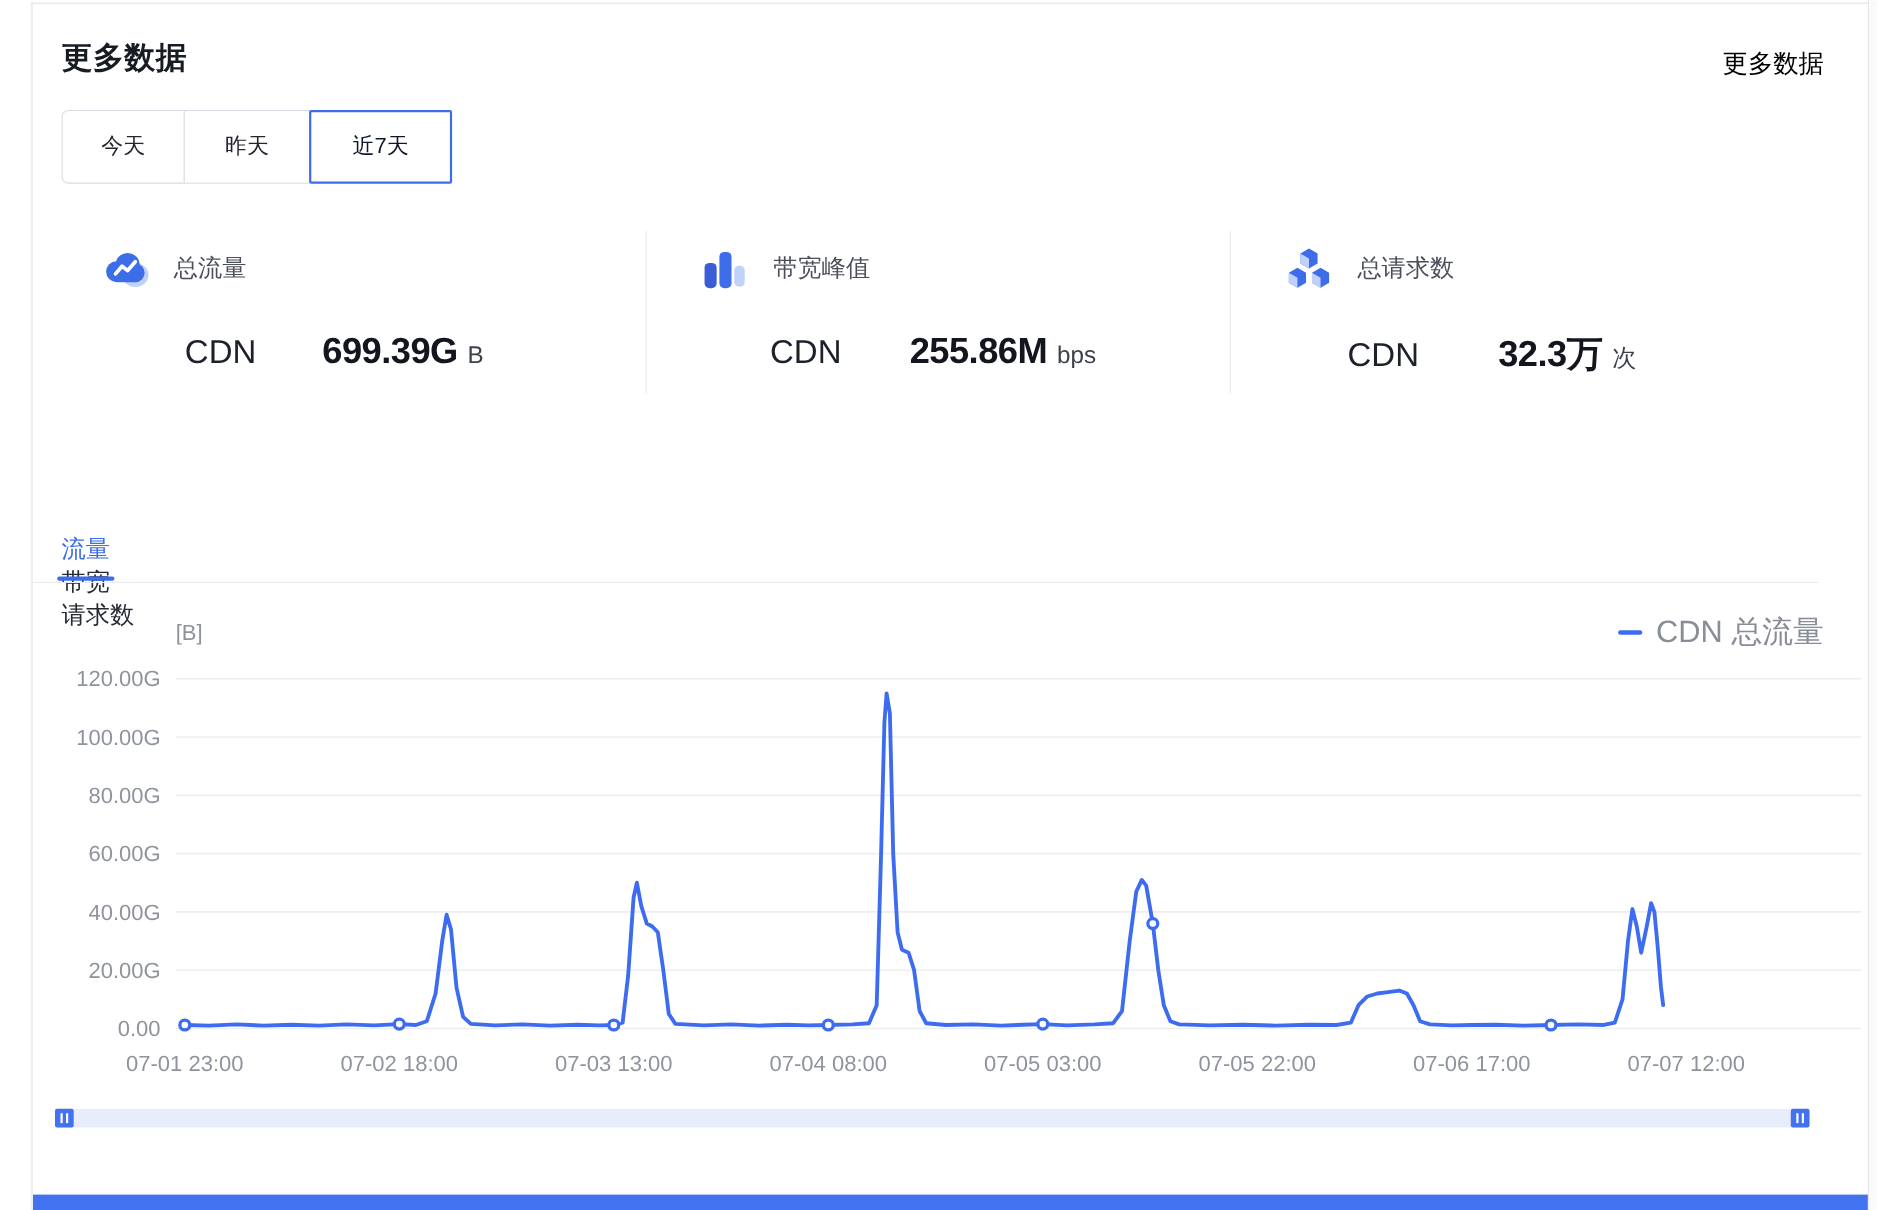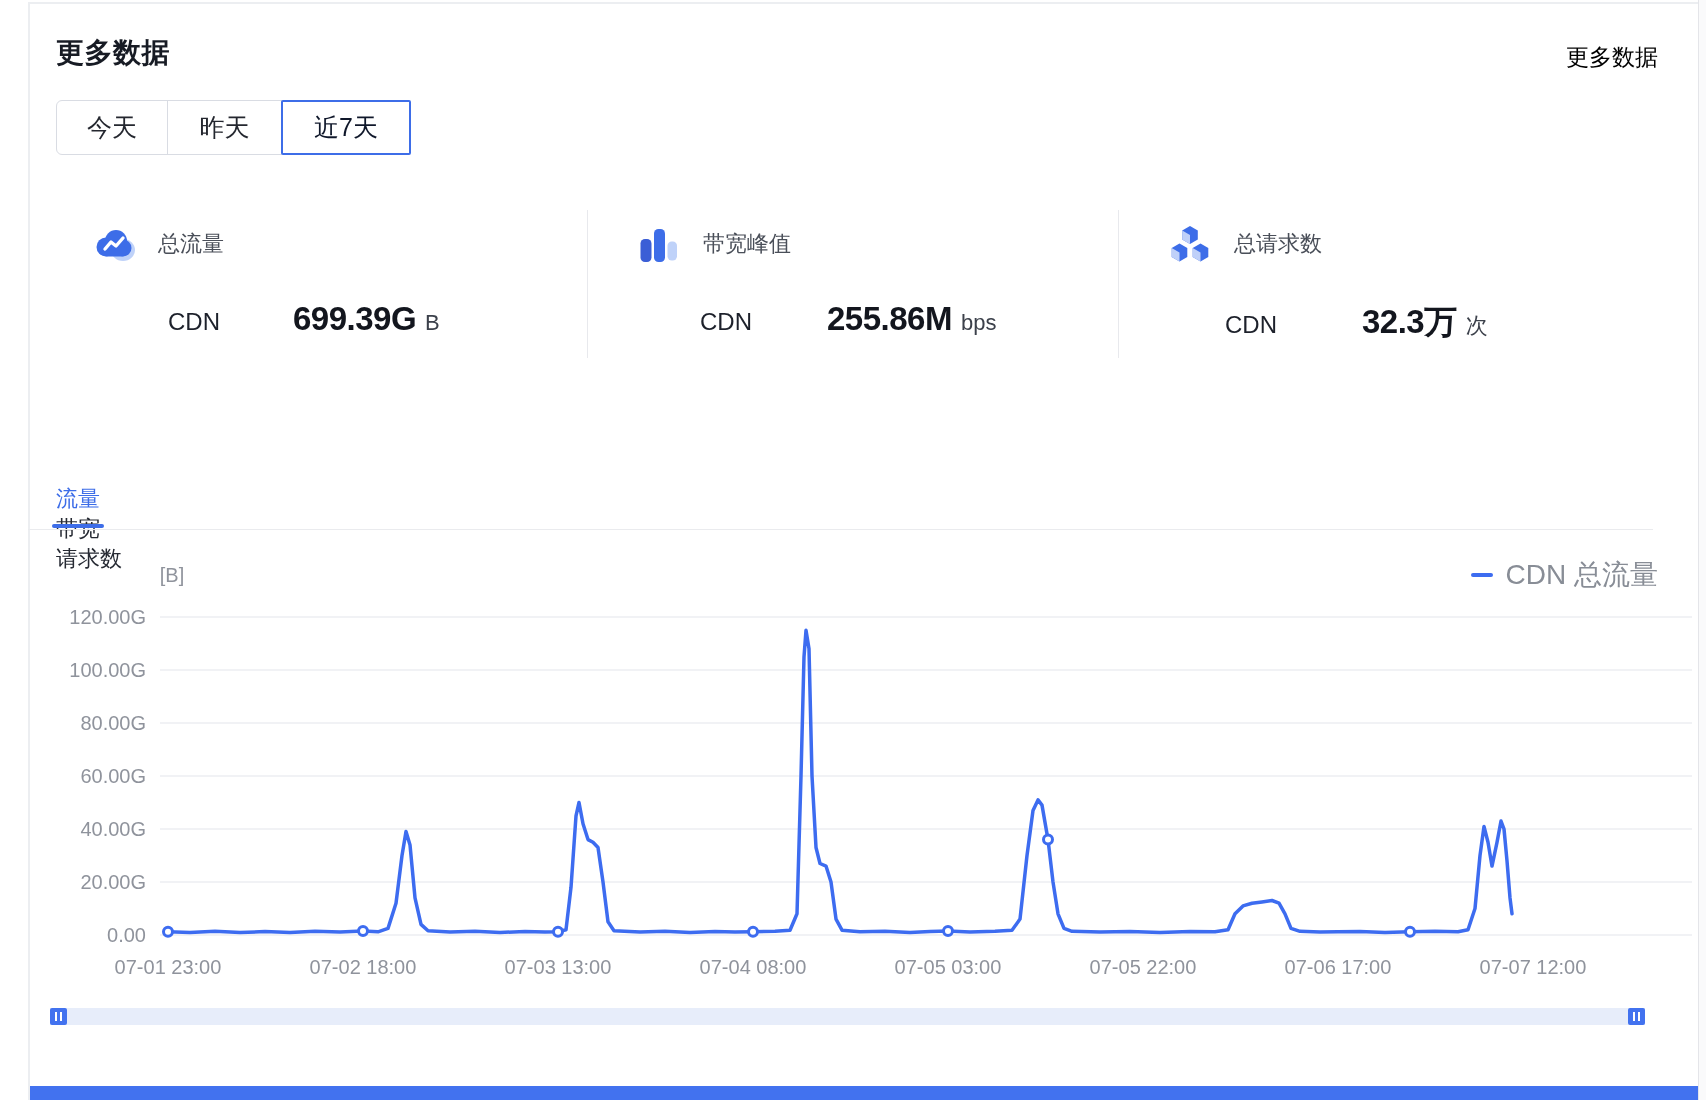--- a/index.html
+++ b/index.html
@@ -8,35 +8,35 @@
   .page { position:relative; width:1706px; height:1100px; background:#fff; }
 
   .top-border { position:absolute; left:28px; right:0; top:2px; height:2px; background:#eceef1; }
   .left-border { position:absolute; left:28px; top:2px; bottom:0; width:2px; background:#eceef1; }
   .right-gutter { position:absolute; right:0; top:0; bottom:0; width:8px; background:#fafafb; border-left:1px solid #e4e5e9; }
 
   .page-title { position:absolute; left:56px; top:34px; font-size:28px; font-weight:700; color:#171b24; letter-spacing:0.5px; }
   .more-link { position:absolute; right:48px; top:42px; font-size:23px; color:#000000; text-decoration:none; cursor:pointer; }
 
   .range-tabs { position:absolute; left:56px; top:100px; height:55px; display:flex; }
-  .range-tab { position:relative; height:55px; line-height:53px; text-align:center; background:#fff;
-    border:1px solid #d9dce3; margin-left:-1px; font-size:25px; color:#24272f; cursor:pointer; }
+  .range-tab { position:relative; height:67px; line-height:53px; text-align:center; background:#fff;
+    border:1px solid #d9dce3; margin-left:-1px; font-size:20px; color:#24272f; cursor:pointer; }
   .range-tab:nth-child(1){ width:112px; margin-left:0; border-radius:6px 0 0 6px; }
   .range-tab:nth-child(2){ width:115px; }
   .range-tab:nth-child(3){ width:130px; }
   .range-tab:nth-child(4){ width:140px; border-radius:0 6px 6px 0; }
   .range-tab.selected { border:2px solid #3d6de8; color:#0f172a; z-index:2; line-height:51px; border-radius:2px; }
 
   .stats { position:absolute; left:0; top:198px; width:1706px; height:165px; }
   .stat-divider { position:absolute; top:12px; height:148px; width:1px; background:#e8e9ed; }
   .stat-card { position:absolute; top:0; }
   .stat-icon { position:absolute; top:24px; width:44px; height:44px; }
   .stat-label { position:absolute; top:24px; left:66px; height:44px; line-height:44px; font-size:22px; color:#4a4f59; white-space:nowrap; }
   .stat-value-row { position:absolute; top:300px; display:flex; align-items:baseline; white-space:nowrap; }
-  .stat-product { font-size:24px; font-weight:500; color:#1d212b; }
+  .stat-product { font-size:30px; font-weight:500; color:#1d212b; }
   .stat-value { font-size:33px; font-weight:700; color:#13161e; letter-spacing:-0.5px; }
   .stat-unit { font-size:22px; color:#3c414b; margin-left:9px; }
 
   .chart-tabs { position:absolute; left:56px; top:484px; display:flex;flex-direction:column; }
   .chart-tab { font-size:22px; color:#262a33; margin-right:56px; cursor:pointer; white-space:nowrap; }
   .chart-tab.active { color:#3d6de8; }
   .chart-tab-underline { position:absolute; left:52px; top:524px; width:52px; height:4px; background:#3d6de8; border-radius:2px; }
   .chart-tabs-border { position:absolute; left:28px; top:529px; width:1625px; height:1px; background:#eaebee; }
 
   .legend { position:absolute; top:556px; right:48px; display:flex; align-items:center; }

